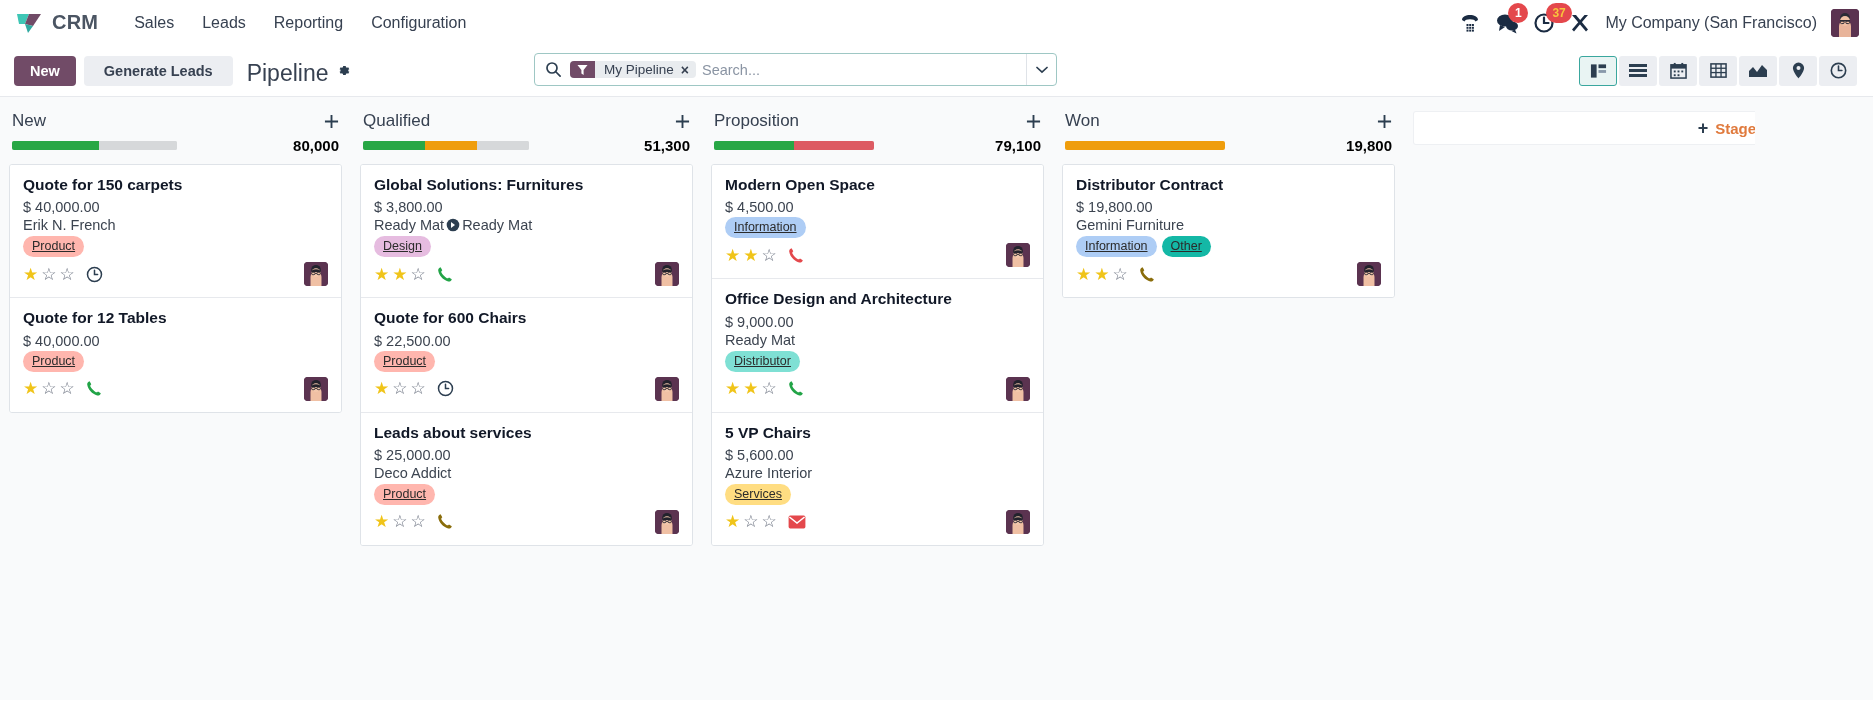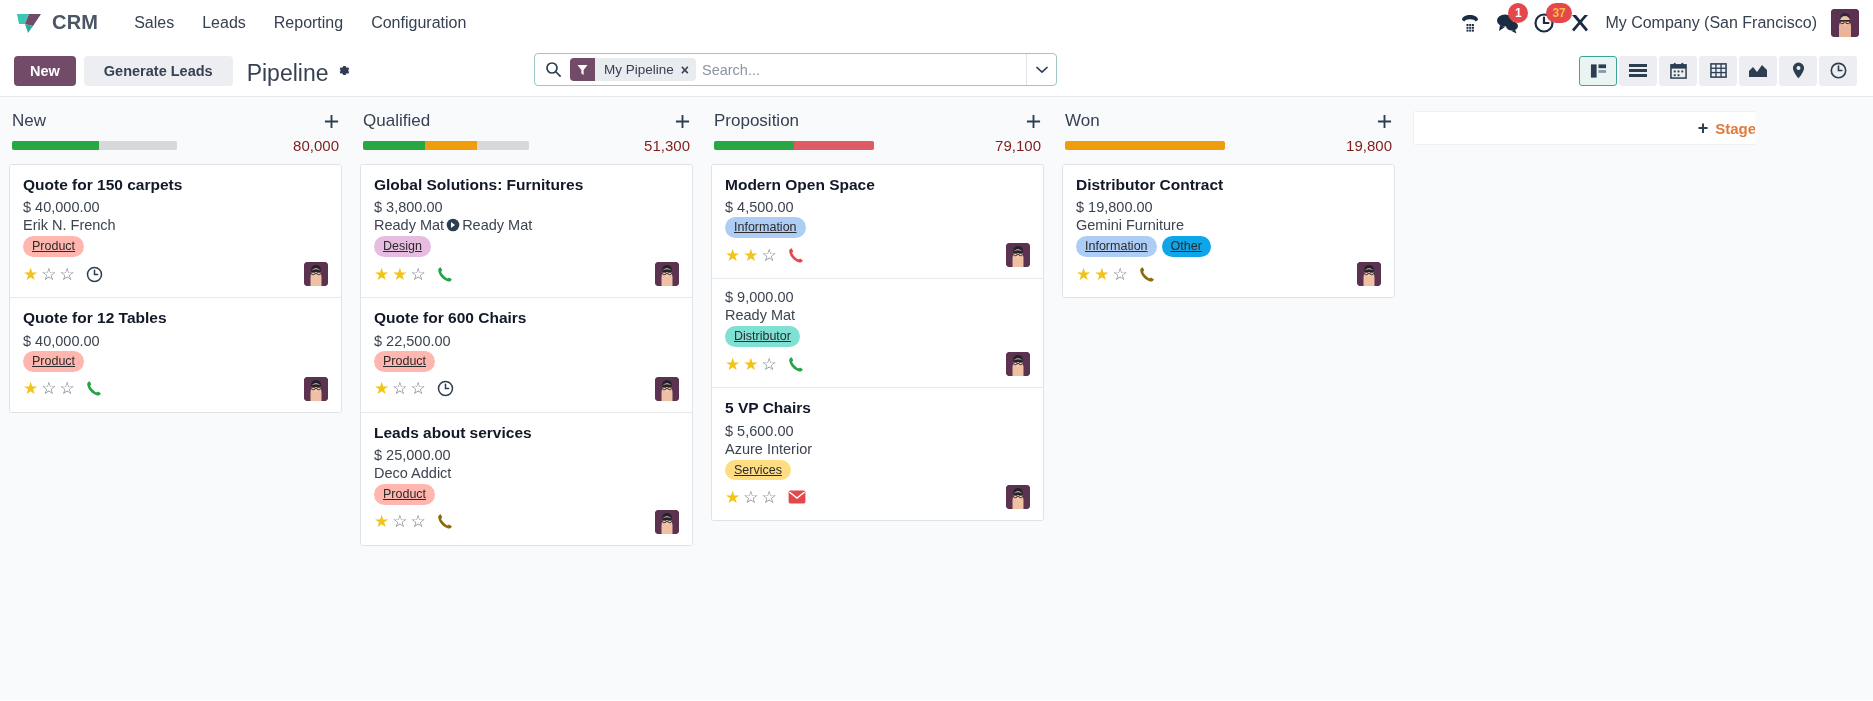--- a/index.html
+++ b/index.html
@@ -74,21 +74,21 @@
   .search-wrap {
     position: absolute; left: 534px; top: 8px; width: 523px;
   }
   .searchbar {
     display: flex; align-items: center; height: 33px;
     border: 1px solid #9ec7c4; border-radius: 4px; background: #fff;
     overflow: hidden;
   }
   .search-ico { padding: 0 8px 0 10px; display: flex; align-items: center; }
   .facet {
-    display: flex; align-items: center; height: 23px;
+    display: flex; align-items: center; height: 17px;
     border-radius: 4px; overflow: hidden; background: #e9ecef; margin-right: 6px;
   }
   .facet-ico {
     background: #714b67; height: 100%; display: flex; align-items: center;
     padding: 0 7px;
   }
   .facet-label {
     font-size: 13.5px; color: #374151; padding: 0 6px 0 9px; white-space: nowrap;
   }
   .facet-x {
@@ -130,21 +130,21 @@
   }
   .kcol-title { font-size: 17px; color: #374151; font-weight: 400; }
   .kcol-plus { margin-left: auto; cursor: pointer; display: flex; align-items: center; }
   .kcol-bar-row { display: flex; align-items: center; padding: 0 3px 10px 3px; }
   .pbar {
     height: 9px; border-radius: 2px; background: #d6d8da;
     flex: 0 0 auto; display: flex; overflow: hidden;
   }
   .pseg { height: 100%; }
   .kcol-total {
-    margin-left: auto; font-size: 15px; font-weight: 400; color: #7f1d1d;
+    margin-left: auto; font-size: 15px; font-weight: 700; color: #000000;
   }
   .kstack {
     background: #fff; border: 1px solid #dfe3e8; border-radius: 3px;
     overflow: hidden;
   }
   .kcard {
     background: #fff; padding: 10px 13px 10px 13px;
     border-bottom: 1px solid #e7e9ed; position: relative; cursor: pointer;
   }
   .kcard:last-child { border-bottom: none; }
@@ -616,20 +616,21 @@
                 <circle cx="14" cy="12.4" r="5.2" fill="#f3c7ab"></circle>
                 <path d="M8.6 10.2 q5.4 -3.4 10.8 0 v1.6 h-10.8z" fill="#22222c"></path>
                 <rect x="9" y="12" width="3.8" height="2.8" rx="1.2" fill="none" stroke="#22222c" stroke-width="1"></rect>
                 <rect x="15.2" y="12" width="3.8" height="2.8" rx="1.2" fill="none" stroke="#22222c" stroke-width="1"></rect>
                 <line x1="12.8" y1="13.2" x2="15.2" y2="13.2" stroke="#22222c" stroke-width="1"></line>
               </svg>
             </span>
           </div>
         </div>
         <div class="kcard">
+          <div class="kcard-title">Office Design and Architecture</div>
           <div class="kcard-amount">$ 9,000.00</div>
           <div class="kcard-partner">
             <span>Ready Mat</span>
           </div>
           <div class="tags">
             <span class="tag" style="background: rgb(127, 224, 212);">Distributor</span>
           </div>
           <div class="kcard-foot">
             <span class="star on">★</span>
             <span class="star on">★</span>
@@ -705,21 +706,21 @@
       </div>
       <div class="kstack">
         <div class="kcard">
           <div class="kcard-title">Distributor Contract</div>
           <div class="kcard-amount">$ 19,800.00</div>
           <div class="kcard-partner">
             <span>Gemini Furniture</span>
           </div>
           <div class="tags">
             <span class="tag" style="background: rgb(174, 205, 245);">Information</span>
-            <span class="tag" style="background: #0ea5e9;">Other</span>
+            <span class="tag" style="background: #14b8a6;">Other</span>
           </div>
           <div class="kcard-foot">
             <span class="star on">★</span>
             <span class="star on">★</span>
             <span class="star off">☆</span>
             <span class="act-ico">
               <svg width="16" height="17" viewBox="0 0 16 17">
                 <path d="M3.6 1.2 C2.2 1.6 1 3 1.2 4.6 C1.8 9.4 6.2 14.2 11.2 15.5 C12.9 15.9 14.4 14.6 14.8 13.2 L12 11.4 C11.3 12 10.6 12.6 9.9 12.2 C7.8 11 5.3 8.6 4.3 6.3 C4 5.5 4.7 4.9 5.3 4.3 Z" fill="#8a6d0b"></path>
               </svg>
             </span>

